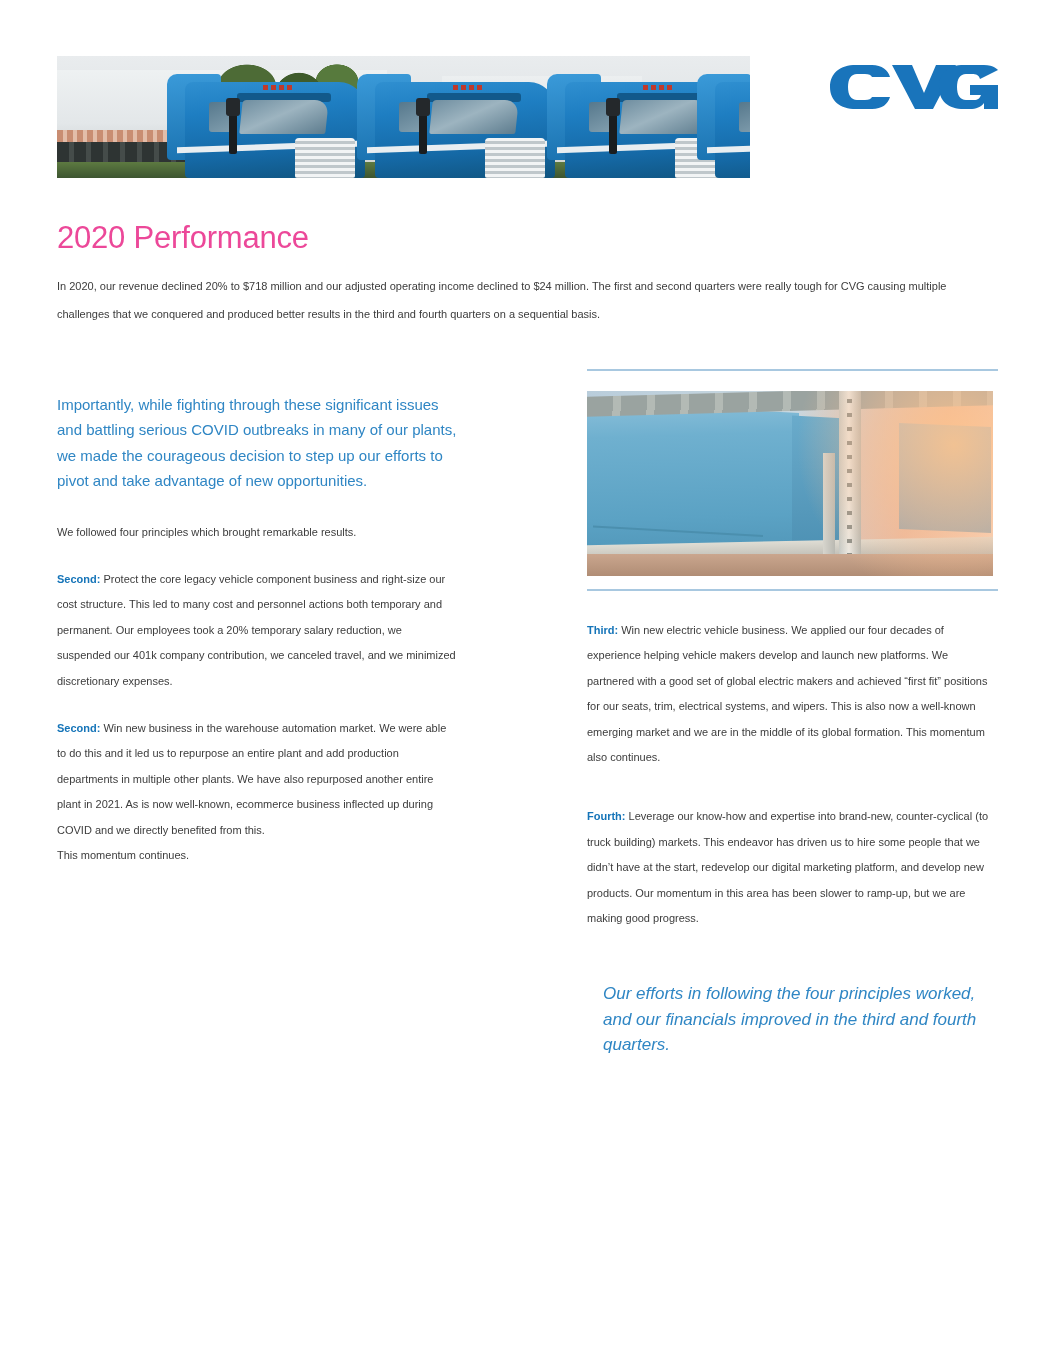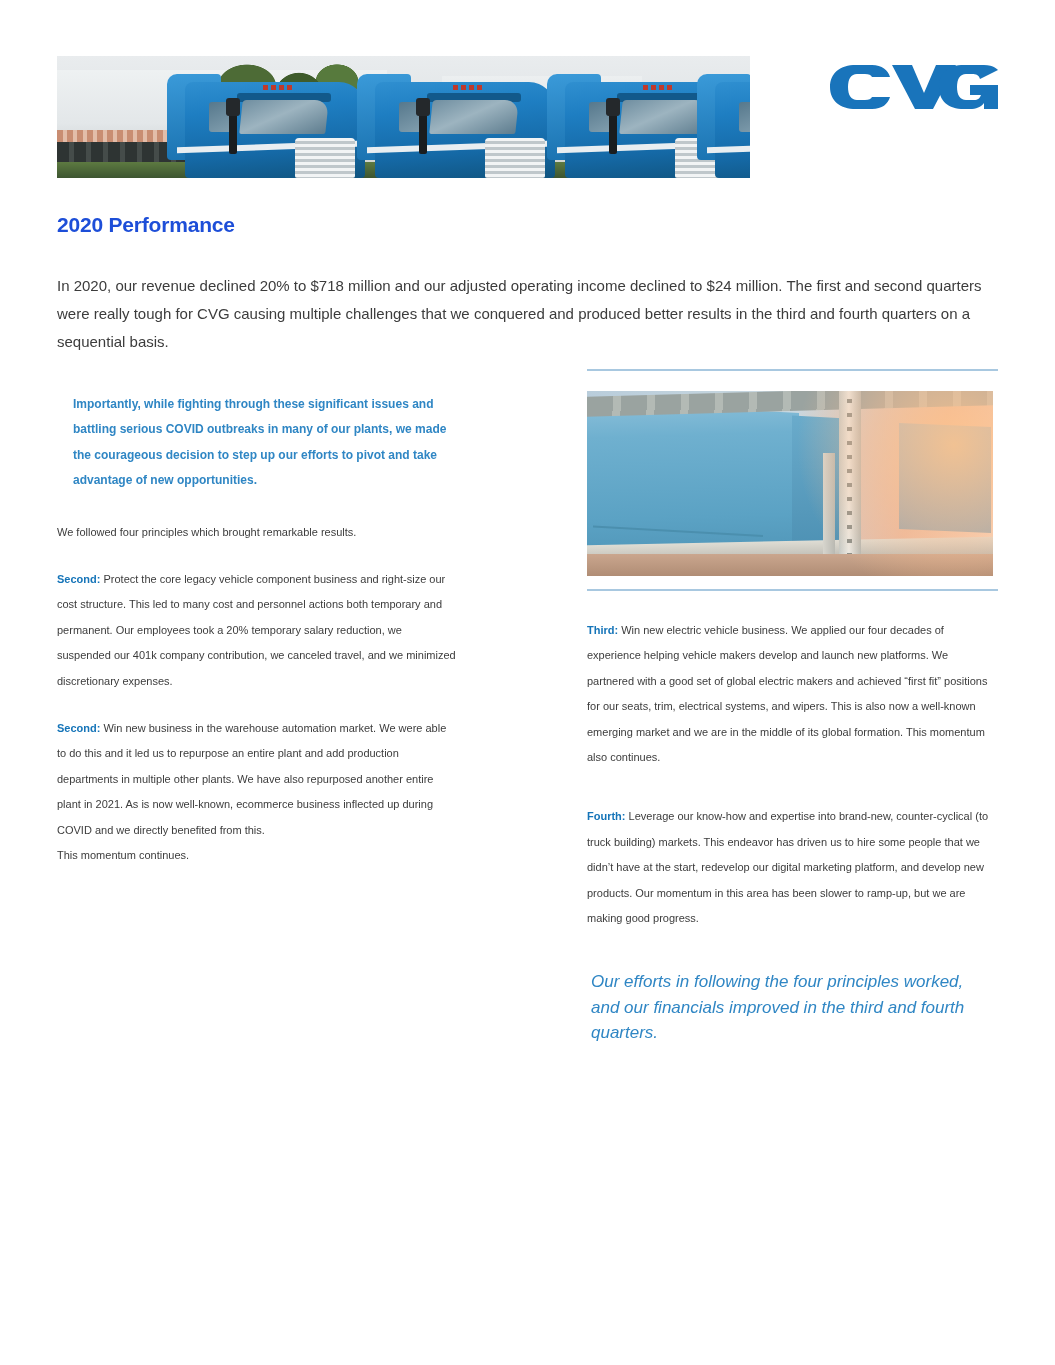--- a/index.html
+++ b/index.html
@@ -135,33 +135,33 @@
     align-items: center;
     justify-content: flex-end;
   }
   .logo svg { display: block; }
 
   
   .page-title {
     position: absolute;
     left: 57px;
     top: 199px;
-    font-size: 21px;
-    font-weight: bold;
-    color: #1d4ed8;
+    font-size: 31px;
+    font-weight: normal;
+    color: #ec4899;
     letter-spacing: -0.2px;
   }
 
   
   .intro {
     position: absolute;
     left: 57px;
     top: 272px;
     width: 941px;
-    font-size: 15px;
+    font-size: 11px;
     line-height: 28px;
     color: #3c3c3c;
   }
 
   
   .col-left {
     position: absolute;
     left: 57px;
     top: 392px;
     width: 400px;
@@ -176,31 +176,30 @@
   p.body {
     margin: 0 0 22px 0;
     font-size: 11px;
     line-height: 25.4px;
     color: #3c3c3c;
   }
   p.body:last-child { margin-bottom: 0; }
 
   p.blue {
     color: #2f86c4;
-    margin: 0 0 26px 16px;
-    font-size: 12px;
+    margin: 0 0 26px 0;
+    font-size: 15px;
     line-height: 25.4px;
-    font-weight: bold;
   }
   p.closing {
     color: #2f86c4;
     font-style: italic;
     font-size: 17px;
     line-height: 25.4px;
-    margin: 4px;
+    margin: 16px;
   }
   .lead {
     color: #1574b8;
     font-weight: bold;
   }
 
   hr.rule {
     border: 0;
     height: 2px;
     background: #a8c8e0;

